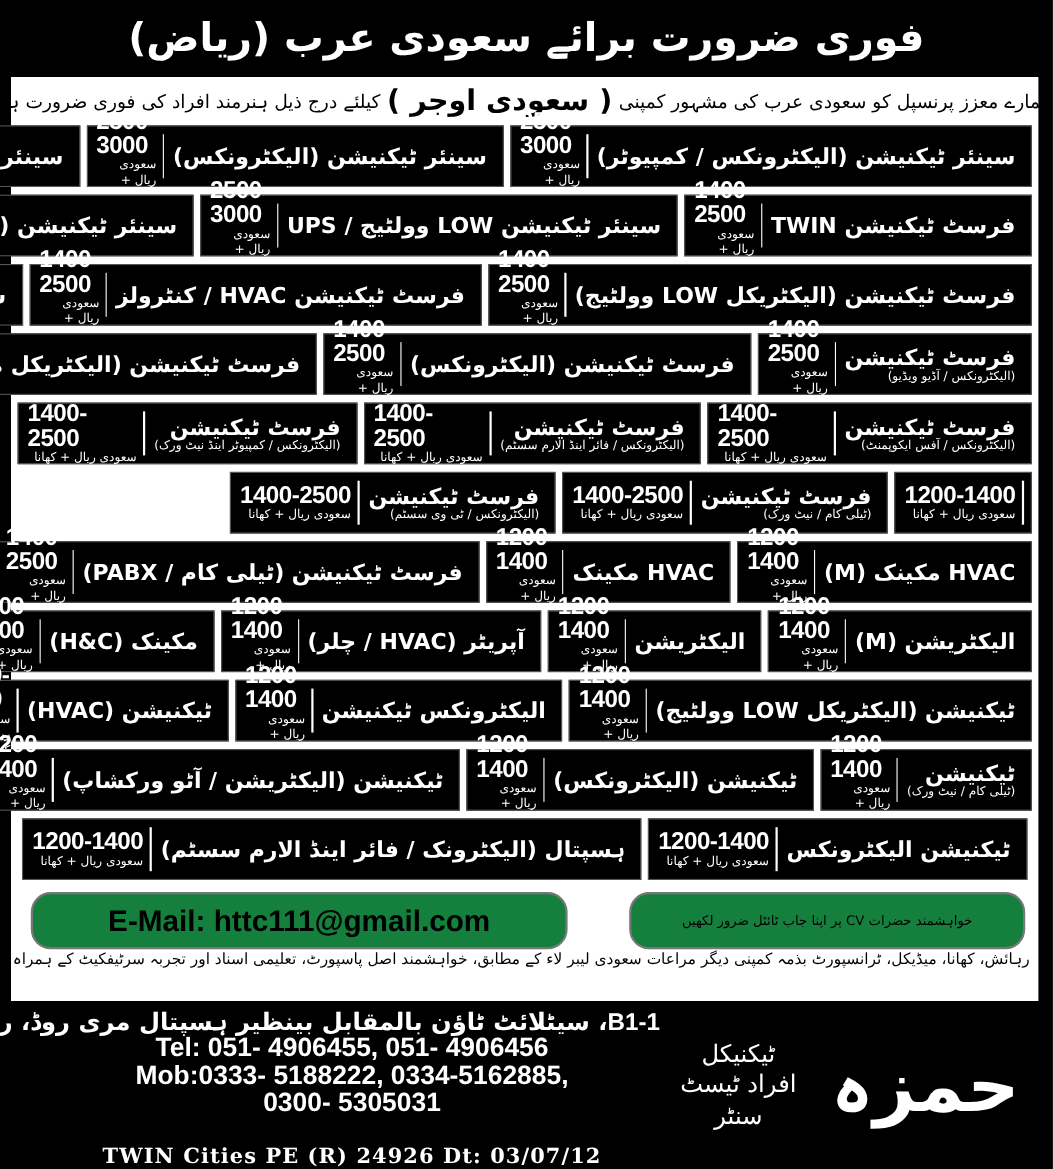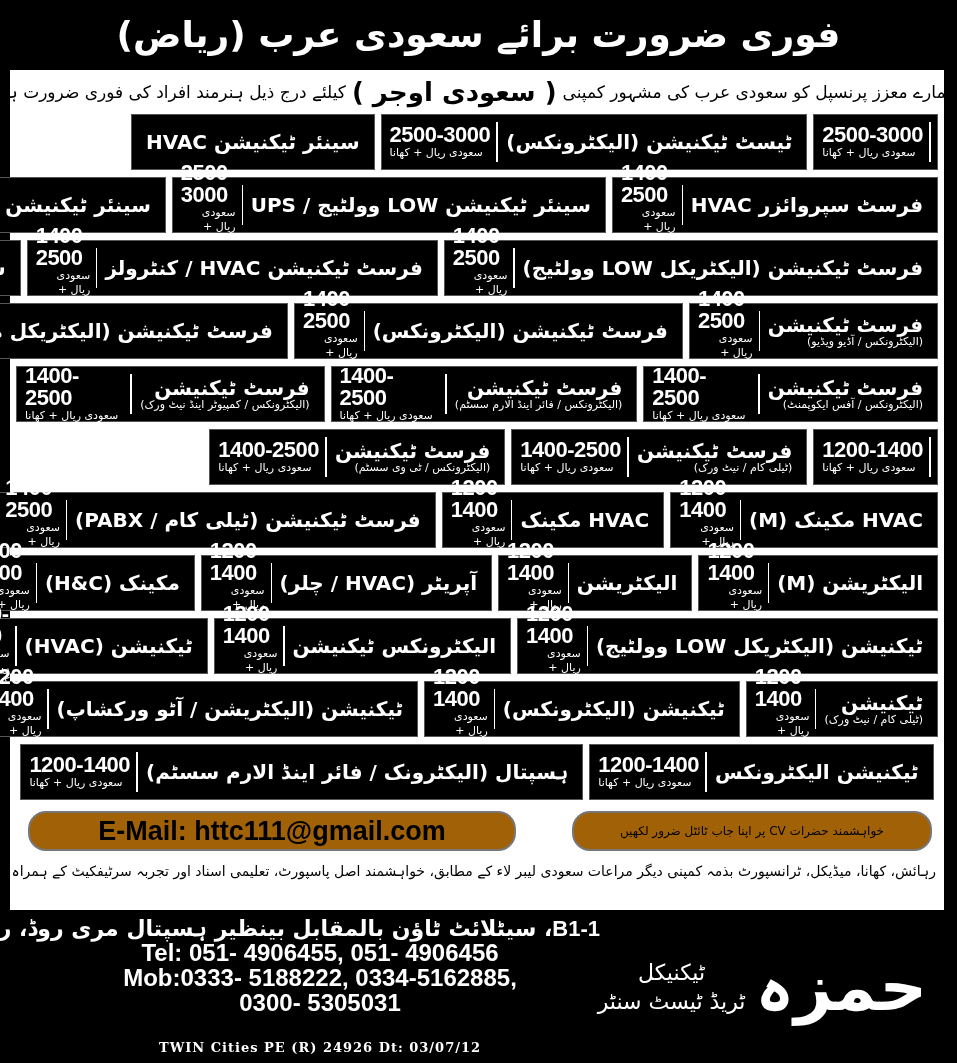--- a/index.html
+++ b/index.html
@@ -26,38 +26,38 @@
   .job {
     background: #000; color: #fff; display: flex; flex-direction: row-reverse;
     align-items: center; height: 56px; padding: 0 6px; border: 1px solid #555;
   }
   .job .title {
     direction: rtl; font-size: 20px; font-weight: bold; white-space: nowrap;
     padding: 0 8px; line-height: 1.1;
   }
   .job .title .sub { font-size: 11px; font-weight: normal; display: block; }
   .job .sep { width: 2px; height: 40px; background: #fff; }
-  .job .salary { display: flex; flex-direction: column; align-items: flex-start; padding: 0 6px 0 2px; }
+  .job .salary { display: flex; flex-direction: column; align-items: flex-end; padding: 0 6px 0 2px; }
   .job .range { font-family: "Liberation Sans", sans-serif; font-weight: bold; font-size: 22px; letter-spacing: -0.5px; line-height: 1; }
   .job .unit { direction: rtl; font-size: 11px; line-height: 1.3; }
 
   .contact-row { display: flex; justify-content: space-between; padding: 4px 12px 0 18px; height: 48px; }
   .pill {
-    border: 2px solid #777; border-radius: 18px; height: 40px; display: flex;
-    align-items: center; justify-content: center; background: #a16207; color: #000;
+    border: 2px solid #777; border-radius: 18px; height: 52px; display: flex;
+    align-items: center; justify-content: center; background: #15803d; color: #000;
   }
   .pill.email { width: 488px; font-family: "Liberation Sans", sans-serif; font-weight: bold; font-size: 27px; }
   .pill.cv { width: 360px; direction: rtl; font-size: 12px; }
   .notes { direction: rtl; font-size: 14px; text-align: center; padding: 8px 8px 0; white-space: nowrap; }
 
   .footer { position: absolute; left: 0; top: 912px; width: 957px; height: 151px; }
   .addr { position: absolute; left: 40px; top: 4px; width: 560px; direction: rtl; font-size: 22px; font-weight: bold; text-align: right; white-space: nowrap; }
   .addr .num { font-family: "Liberation Sans", sans-serif; }
   .phones { position: absolute; left: 40px; top: 28px; width: 560px; font-family: "Liberation Sans", sans-serif; font-weight: bold; font-size: 24px; text-align: center; line-height: 25px; }
-  .regline { position: absolute; left: 40px; top: 128px; width: 560px; font-family: "DejaVu Serif", serif; font-weight: bold; font-size: 13px; text-align: center; letter-spacing: 1px; }
+  .regline { position: absolute; left: 40px; top: 128px; width: 560px; font-family: "DejaVu Serif", serif; font-weight: bold; font-size: 19px; text-align: center; letter-spacing: 1px; }
   .logo { position: absolute; right: 30px; top: 0; width: 330px; height: 151px; display: flex; flex-direction: row-reverse; align-items: center; }
   .logo .mark { font-size: 66px; font-weight: bold; direction: rtl; padding-left: 10px; }
   .logo .sub { direction: rtl; text-align: center; font-size: 22px; line-height: 1.3; }
 </style>
 </head>
 <body>
 
 <div class="headline">فوری ضرورت برائے سعودی عرب (ریاض)</div>
 
 <div class="panel">
@@ -66,49 +66,50 @@
     <span class="company">( سعودی اوجر )</span>
     <span>کیلئے درج ذیل ہنرمند افراد کی فوری ضرورت ہے</span>
   </div>
 
   <div id="rows">
       <div class="row">
         <div class="job">
           <div class="title"><span>سینئر ٹیکنیشن HVAC</span></div>
         </div>
         <div class="job">
-          <div class="title"><span>ٹیسٹ ٹیکنیشن (الیکٹرونکس)</span></div>
+          <div class="title"><span>سینئر ٹیکنیشن (الیکٹرونکس)</span></div>
           <div class="sep"></div>
           <div class="salary">
             <span class="range">2500-3000</span>
             <span class="unit">سعودی ریال + کھانا</span>
           </div>
         </div>
         <div class="job">
+          <div class="title"><span>سینئر ٹیکنیشن (الیکٹرونکس / کمپیوٹر)</span></div>
           <div class="sep"></div>
           <div class="salary">
             <span class="range">2500-3000</span>
             <span class="unit">سعودی ریال + کھانا</span>
           </div>
         </div>
       </div>
       <div class="row">
         <div class="job">
           <div class="title"><span>سینئر ٹیکنیشن (الیکٹرونکس / ورکشاپ)</span></div>
         </div>
         <div class="job">
           <div class="title"><span>سینئر ٹیکنیشن LOW وولٹیج / UPS</span></div>
           <div class="sep"></div>
           <div class="salary">
             <span class="range">2500-3000</span>
             <span class="unit">سعودی ریال + کھانا</span>
           </div>
         </div>
         <div class="job">
-          <div class="title"><span>فرسٹ سپروائزر HVAC</span></div>
+          <div class="title"><span>فرسٹ ٹیکنیشن TWIN</span></div>
           <div class="sep"></div>
           <div class="salary">
             <span class="range">1400-2500</span>
             <span class="unit">سعودی ریال + کھانا</span>
           </div>
         </div>
       </div>
       <div class="row">
         <div class="job">
           <div class="title"><span>سپیشلسٹ (الیکٹرونکس / کمپیوٹر)</span></div>
@@ -348,16 +349,16 @@
   <div class="phones">
     <div>Tel: 051- 4906455, 051- 4906456</div>
     <div>Mob:0333- 5188222, 0334-5162885,</div>
     <div>0300- 5305031</div>
   </div>
   <div class="regline">TWIN Cities PE (R) 24926 Dt: 03/07/12</div>
   <div class="logo">
     <div class="mark">حمزہ</div>
     <div class="sub">
       <div>ٹیکنیکل</div>
-      <div>ٹریڈ ٹیسٹ سنٹر</div>
+      <div>افراد ٹیسٹ سنٹر</div>
     </div>
   </div>
 </div>
 
 </body></html>

